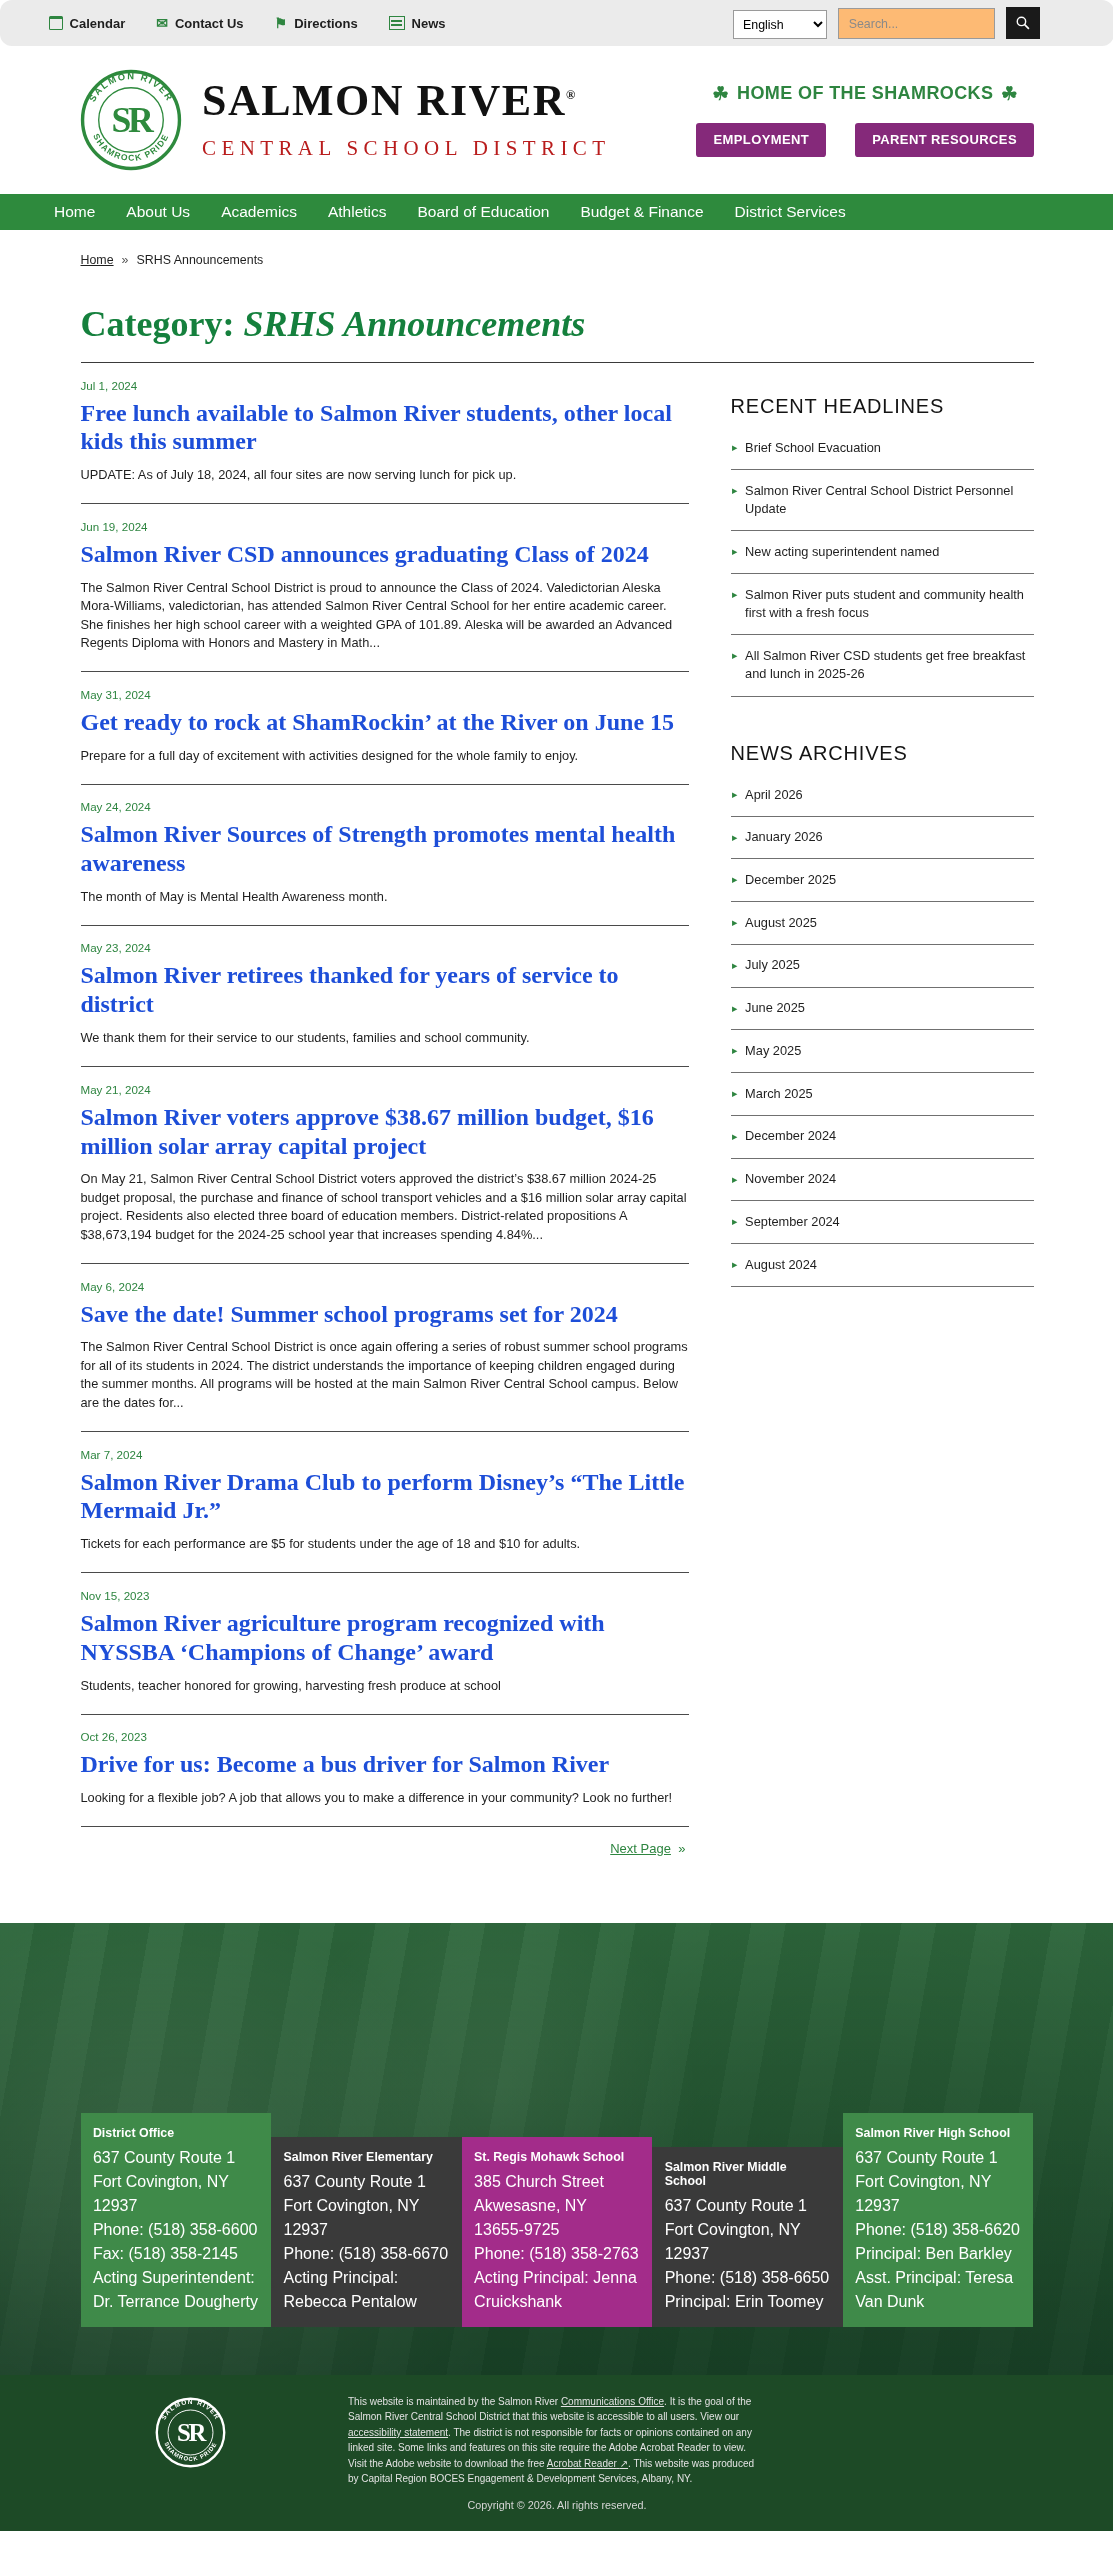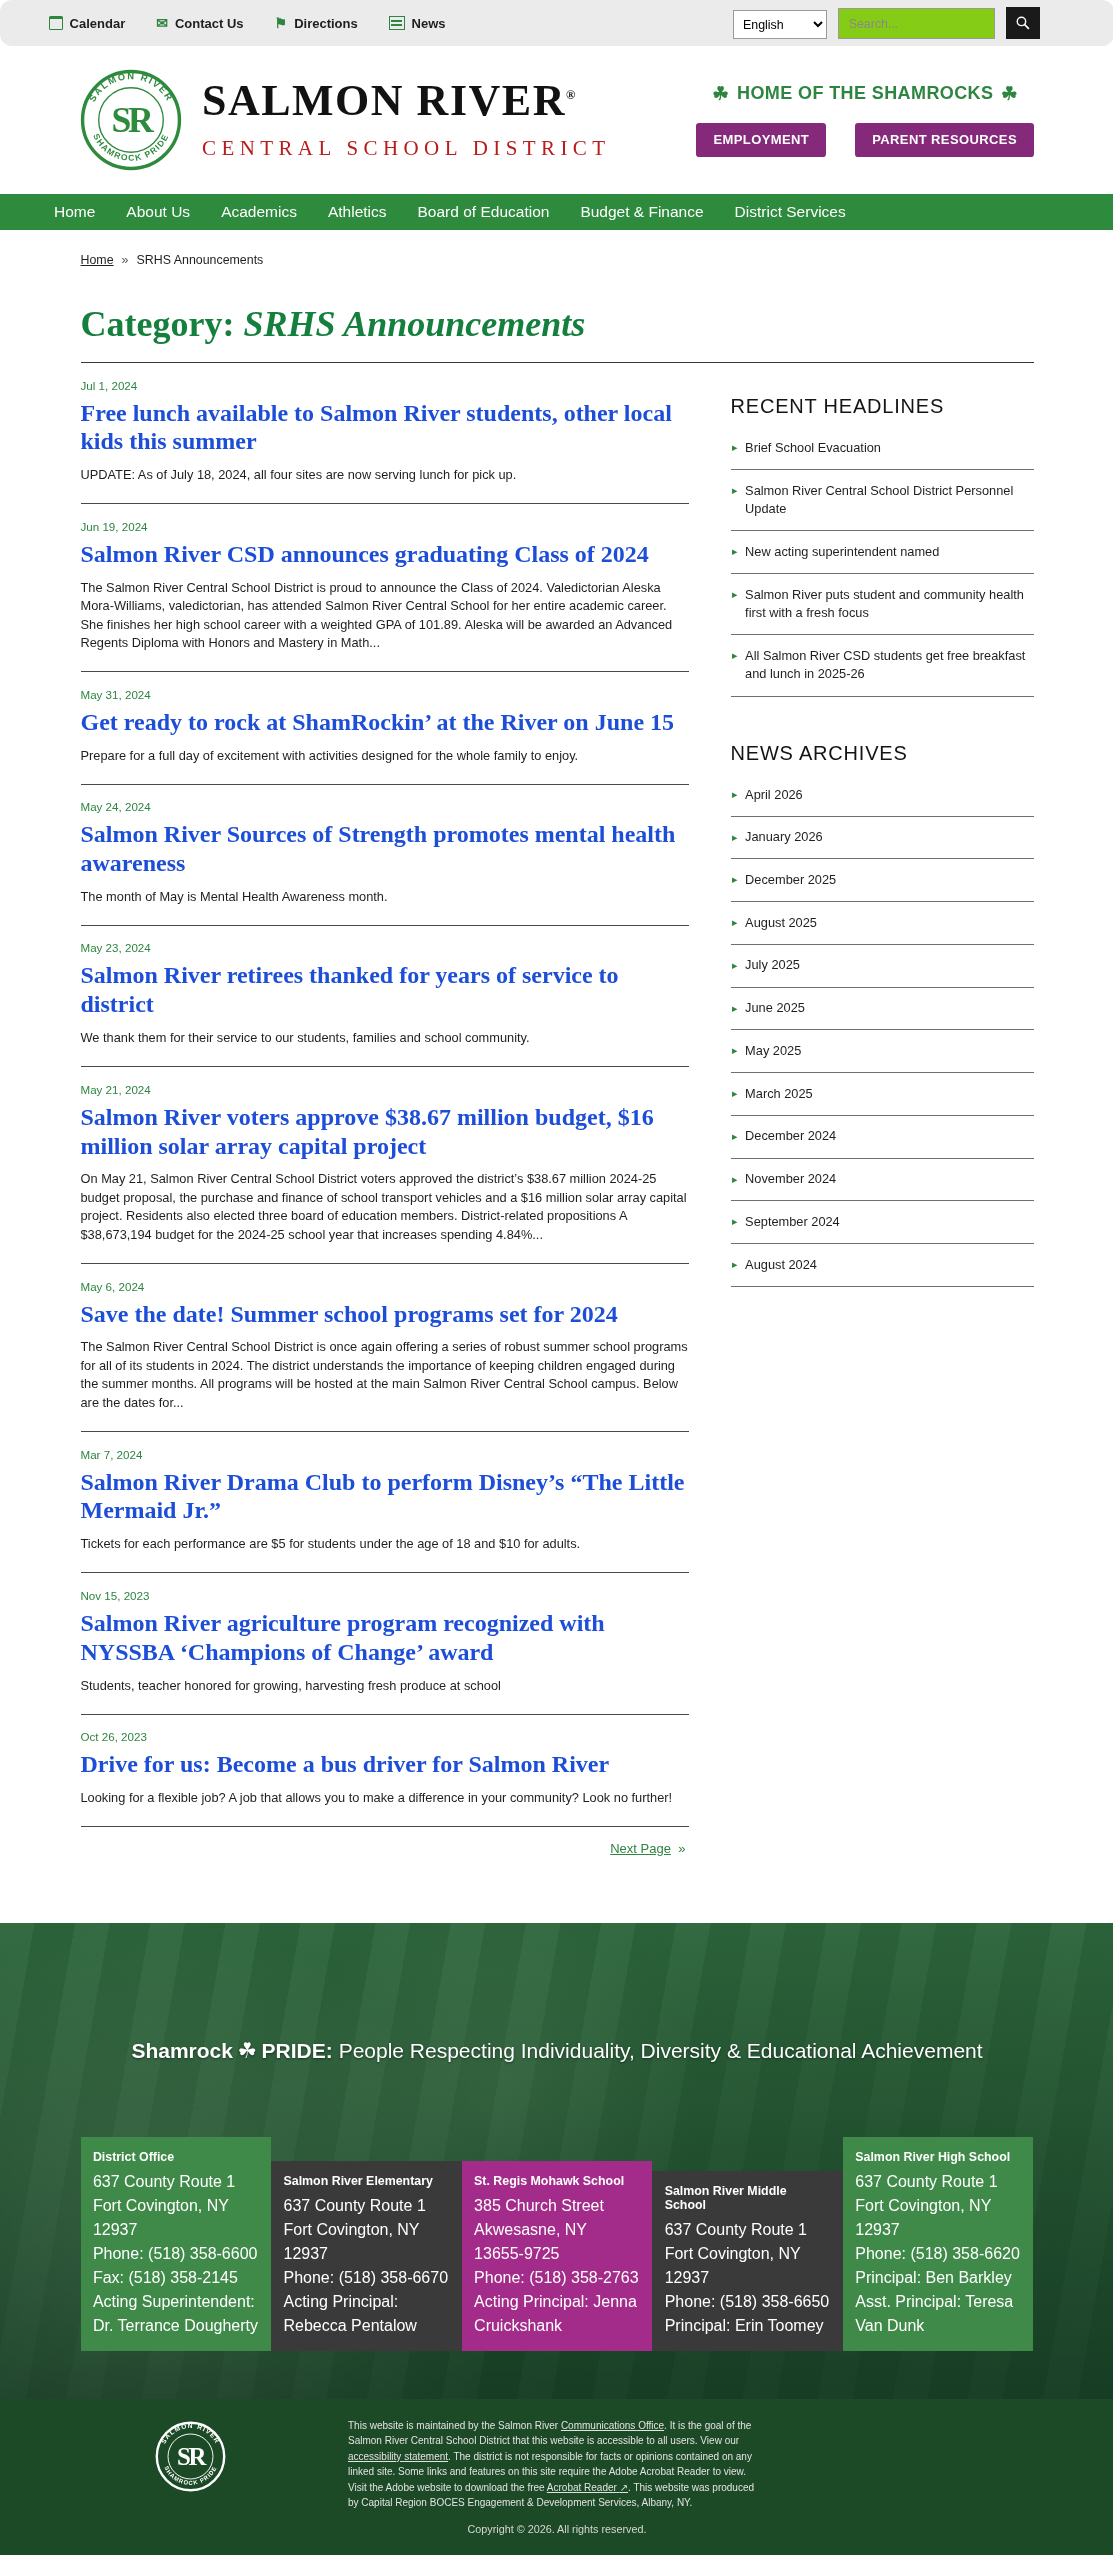--- a/index.html
+++ b/index.html
@@ -8,21 +8,21 @@
 
   
   .topbar{background:#ebebeb;height:46px;display:flex;align-items:center;justify-content:space-between;padding:0 74px 0 49px;border-radius:12px;}
   .topbar-left{display:flex;align-items:center;gap:31px;}
   .topbar-link{display:flex;align-items:center;gap:7px;font-size:13px;color:#1e1e1e;font-weight:700;}
   .cal-icon{width:11.6px;height:10px;border:1.5px solid #2e8540;border-top-width:3.9px;border-radius:1.5px;display:inline-block;}
   .glyph-icon{color:#2e8540;font-size:14px;line-height:1;}
   .news-icon{width:10.8px;height:9.3px;border:1.5px solid #2e8540;display:inline-block;padding:1.5px;background:repeating-linear-gradient(to bottom,#2e8540 0 1.5px,transparent 1.5px 3.9px);background-clip:content-box;}
   .topbar-right{display:flex;align-items:flex-end;gap:11px;}
   .lang-select{height:29px;min-width:94px;font-size:12.4px;border:0.8px solid #9a9a9a;background:#fff;padding:0 4.6px;font-family:"Liberation Sans",sans-serif;}
-  .search-input{width:136px;height:29px;border:0.8px solid #9a9a9a;background:#84cc16;padding:0 9.3px;font-size:12.4px;font-family:"Liberation Sans",sans-serif;color:#333;}
+  .search-input{width:136px;height:29px;border:0.8px solid #9a9a9a;background:#fdba74;padding:0 9.3px;font-size:12.4px;font-family:"Liberation Sans",sans-serif;color:#333;}
   .search-input::placeholder{color:#8a8a8a;}
   .search-btn{width:34px;height:32px;background:#1a1a1a;border:none;display:flex;align-items:center;justify-content:center;cursor:pointer;}
 
   
   .header{height:148px;display:flex;align-items:center;padding:0 80px;background:#fff;}
   .logo-wrap{width:102px;height:102px;flex:0 0 auto;}
   .district-block{margin-left:20px;}
   .district-name{font-family:"Liberation Serif",serif;font-weight:700;font-size:44px;letter-spacing:1.5px;color:#121212;line-height:1;white-space:nowrap;}
   .registered{font-size:12.4px;vertical-align:super;}
   .district-sub{font-family:"Liberation Serif",serif;font-size:21px;letter-spacing:5.4px;color:#b91c1c;margin-top:13px;white-space:nowrap;}
@@ -323,24 +323,20 @@
       </a>
       <a class="sidebar-item">
         <span class="marker">▸</span>
         <span>August 2024</span>
       </a>
     </div>
   </div>
 </div>
 
 <div class="photo-section">
-  <div class="pride">
-    <b>Shamrock</b><span class="glyph-icon">☘</span><b>PRIDE:</b>
-    <span>People Respecting Individuality, Diversity &amp; Educational Achievement</span>
-  </div>
 
   <div class="schools-row">
     <div class="school-col green">
       <div class="school-name">District Office</div>
       <div class="school-line">637 County Route 1</div>
       <div class="school-line">Fort Covington, NY 12937</div>
       <div class="school-line">Phone: (518) 358-6600</div>
       <div class="school-line">Fax: (518) 358-2145</div>
       <div class="school-line">Acting Superintendent: Dr. Terrance Dougherty</div>
     </div>

